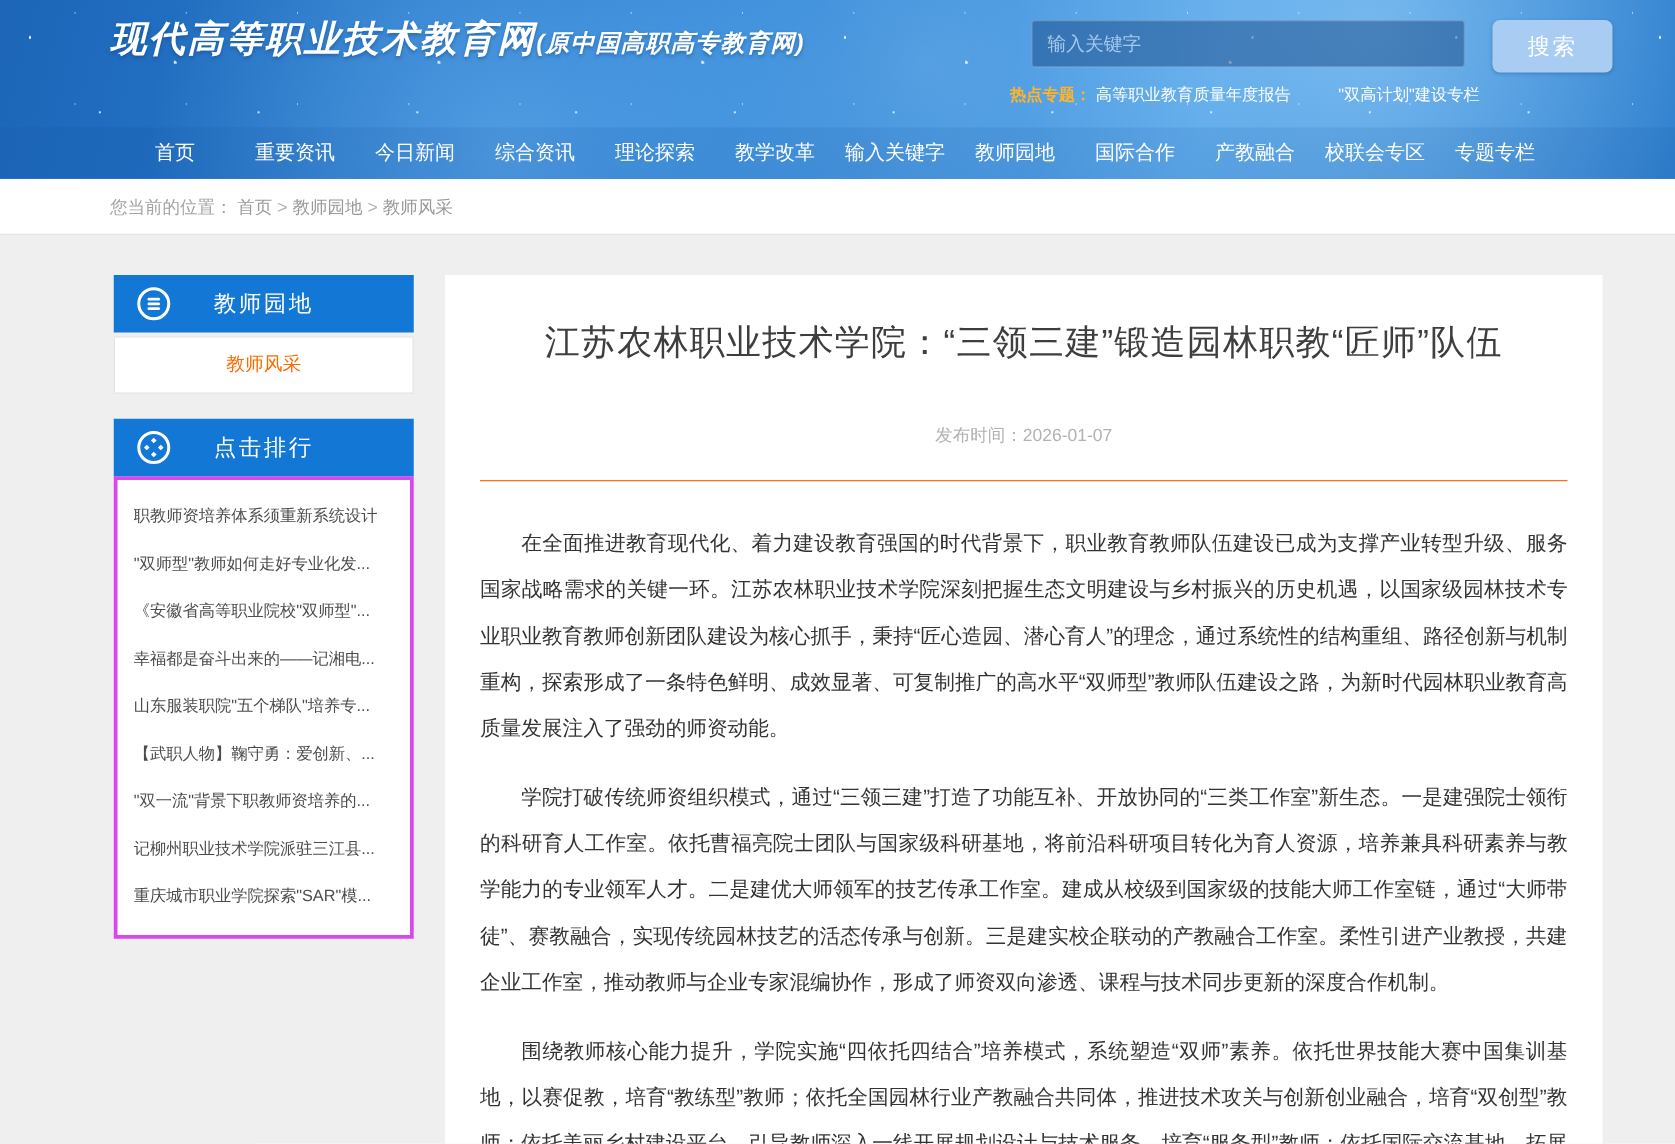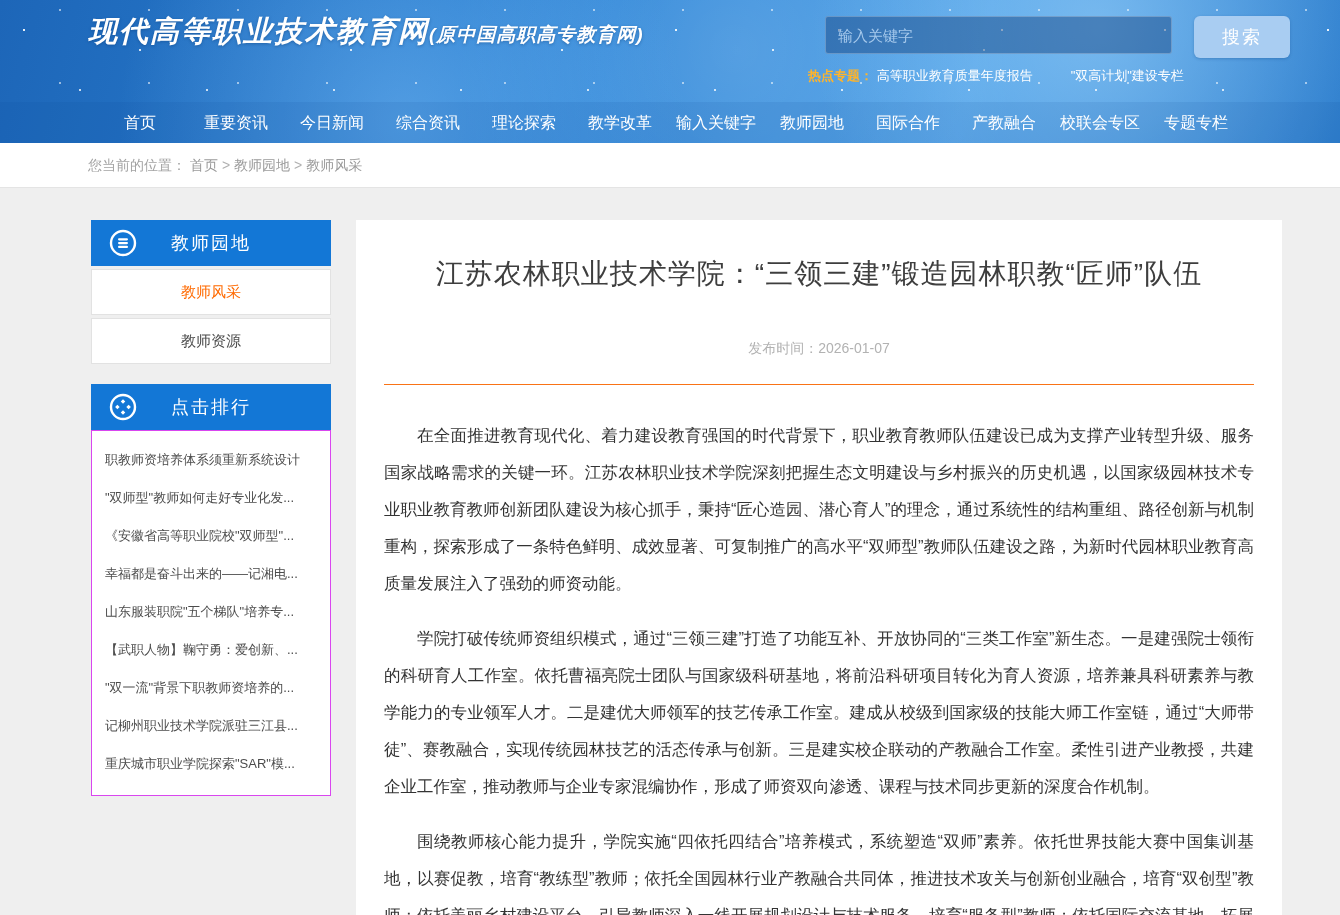--- a/index.html
+++ b/index.html
@@ -62,21 +62,21 @@
   .sb-header { position:relative; height:46px; background:#1377d6; }
   .sb-icon { position:absolute; left:18px; top:9px; width:28px; height:28px; }
   .sb-icon svg { width:28px; height:28px; display:block; }
   .sb-title { position:absolute; left:0; right:0; text-align:center; line-height:46px;
               color:#fff; font-size:18px; letter-spacing:2px; }
   .sb-items { margin-top:3px; }
   .sb-item { background:#fff; border:1px solid #e2e2e2; margin-bottom:3px; height:46px;
              line-height:44px; text-align:center; font-size:15px; color:#4a4a4a; cursor:pointer; }
   .sb-item.active { color:#ff6a00; }
   .sb-block.rank { margin-top:20px; }
-  .rank-list { background:#fff; border:1px solid #d946ef; padding:10px 12px 12px 13px; }
+  .rank-list { background:#fff; border:3px solid #d946ef; padding:10px 12px 12px 13px; }
   .rank-item { font-size:13px; color:#4c4c4c; line-height:38px; white-space:nowrap;
                overflow:hidden; text-overflow:clip; cursor:pointer; }
 
   
   .article { flex:1; margin-left:25px; background:#fff; min-height:663px; padding:36px 28px 40px 28px; }
   .article-title { text-align:center; font-size:28px; font-weight:400; color:#3e3e3e;
                    letter-spacing:1px; line-height:1.3; }
   .article-meta { text-align:center; color:#b2b2b2; font-size:14px; margin-top:48px;
                   padding-bottom:26px; border-bottom:1px solid #f97316; }
   .article-body { margin-top:32px; }
@@ -135,21 +135,20 @@
               <circle cx="14" cy="14" r="12" fill="none" stroke="#ffffff" stroke-width="2.4"></circle>
               <rect x="9" y="9.2" width="10" height="2.2" rx="1.1" fill="#fff"></rect>
               <rect x="9" y="13" width="10" height="2.2" rx="1.1" fill="#fff"></rect>
               <rect x="9" y="16.8" width="10" height="2.2" rx="1.1" fill="#fff"></rect>
             </svg>
         </span>
         <span class="sb-title">教师园地</span>
       </div>
       <div class="sb-items">
           <div class="sb-item active">教师风采</div>
-          <div class="sb-item">教师资源</div>
         </div>
     </section>
 
     <section class="sb-block rank">
       <div class="sb-header">
         <span class="sb-icon">
           <svg viewBox="0 0 28 28">
               <circle cx="14" cy="14" r="12" fill="none" stroke="#ffffff" stroke-width="2.4"></circle>
               <rect x="12.4" y="6.8" width="3.2" height="3.2" fill="#fff" transform="rotate(45 14 8.4)"></rect>
               <rect x="12.4" y="18" width="3.2" height="3.2" fill="#fff" transform="rotate(45 14 19.6)"></rect>

